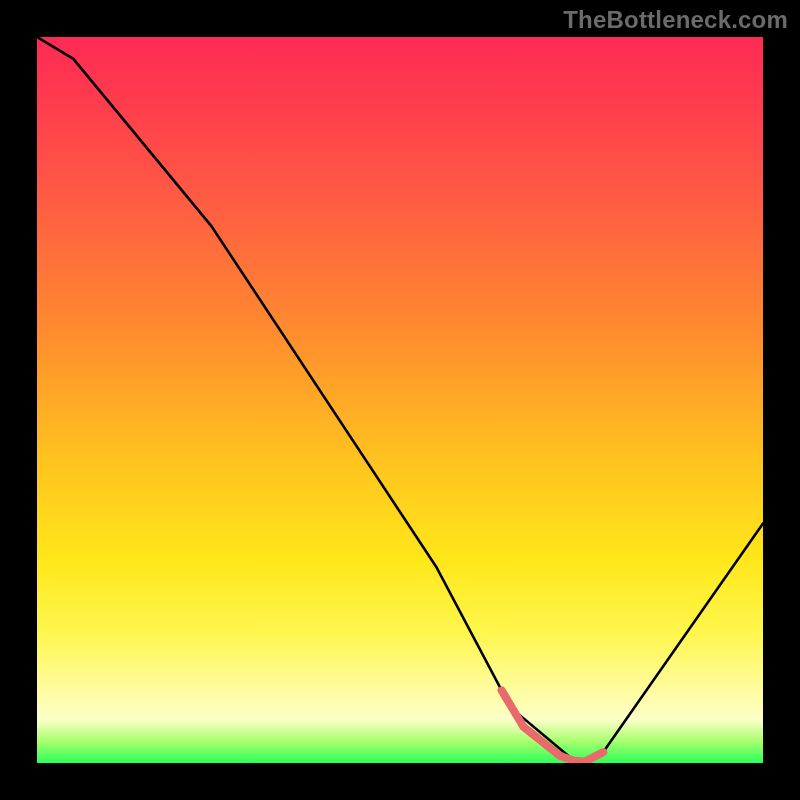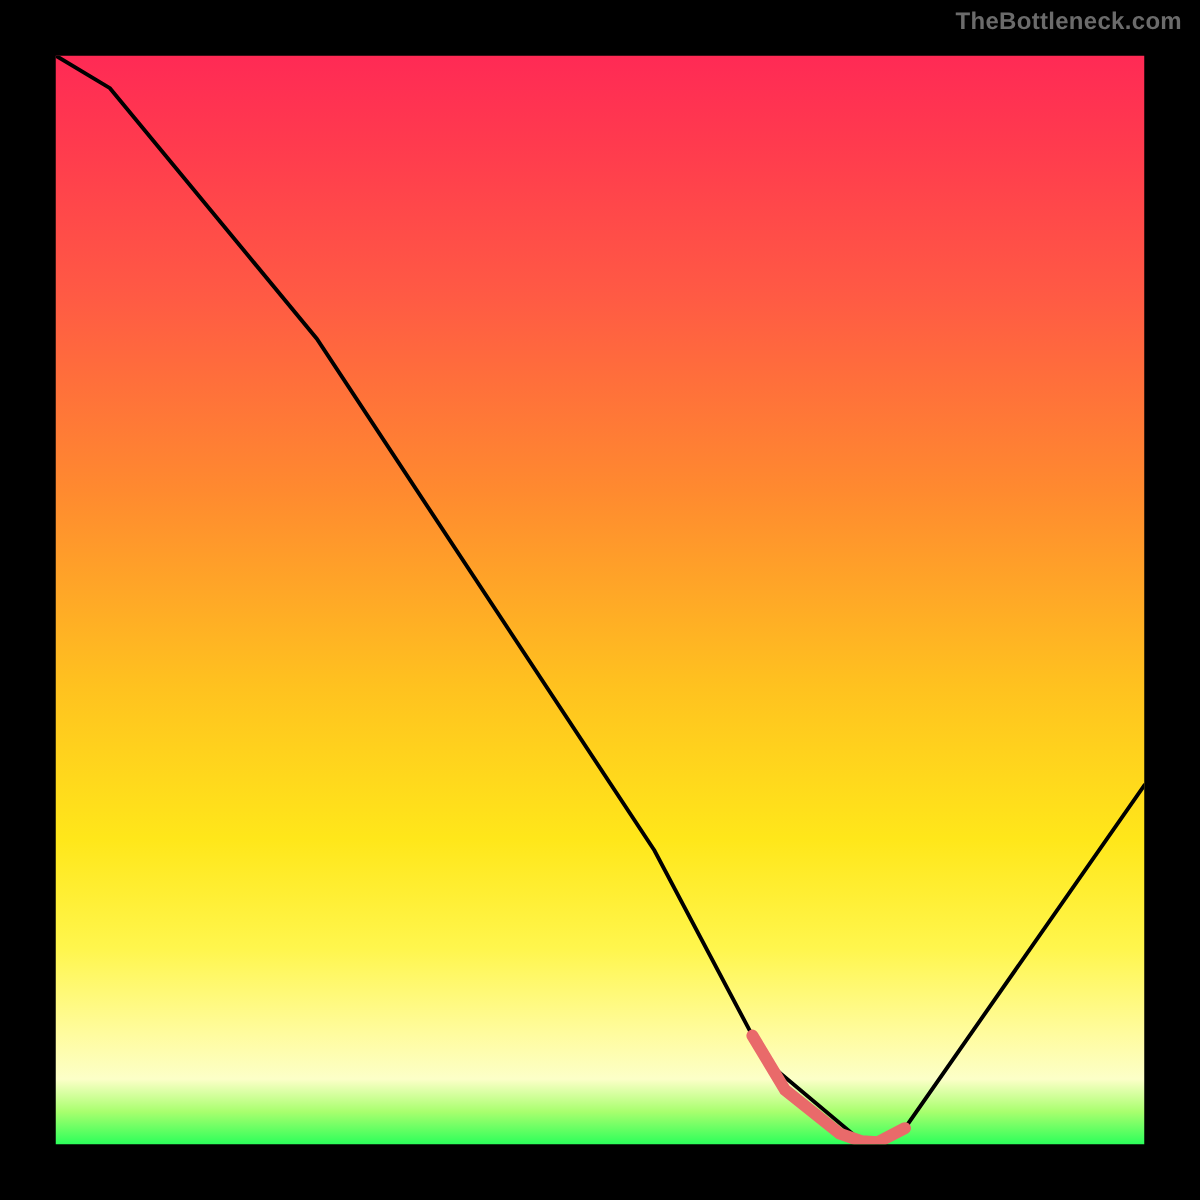--- a/index.html
+++ b/index.html
@@ -15,21 +15,21 @@
     position: relative;
     width: 800px;
     height: 800px;
     background: #000;
   }
   .watermark {
     position: absolute;
     top: 6px;
     right: 12px;
     color: #6b6b6b;
-    font-size: 16px;
+    font-size: 24px;
     font-weight: 600;
     letter-spacing: 0.2px;
     z-index: 10;
   }
   .plot-area {
     position: absolute;
     left: 37px;
     top: 37px;
     width: 726px;
     height: 726px;

